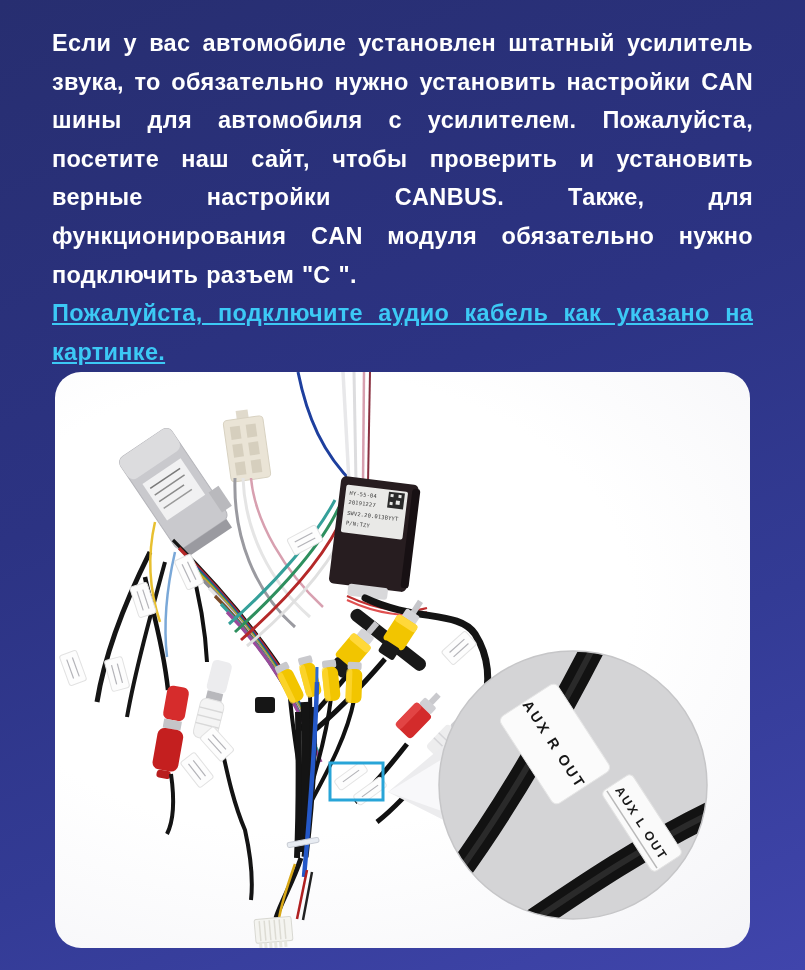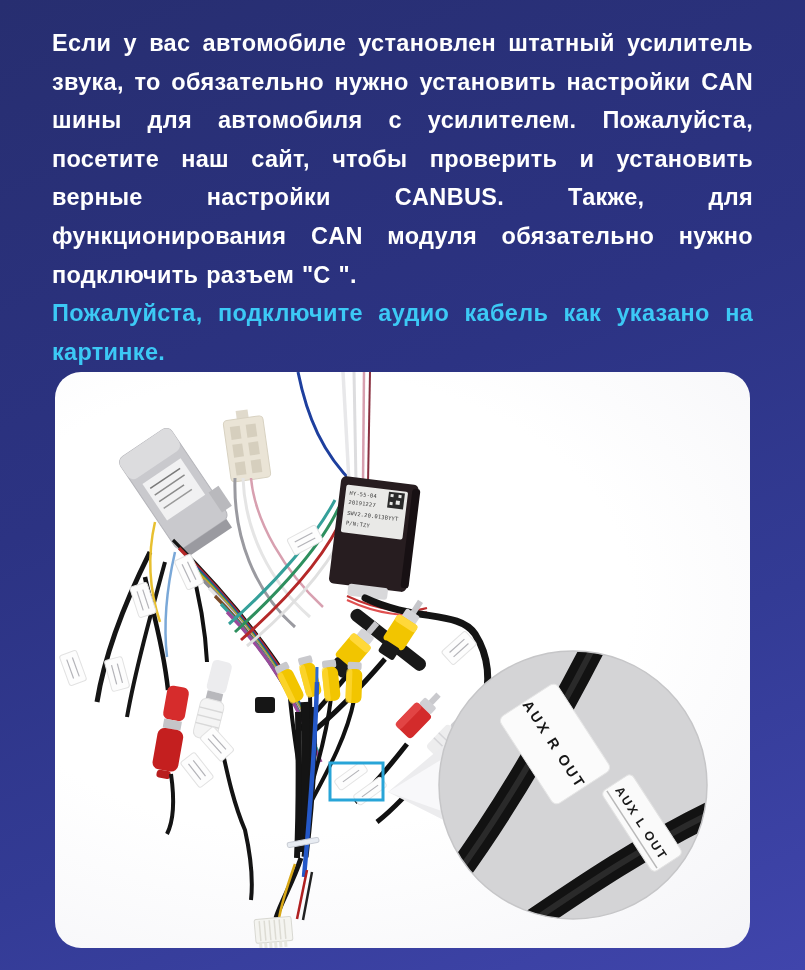--- a/index.html
+++ b/index.html
@@ -11,21 +11,21 @@
   .page{position:relative;width:805px;height:970px;}
   .text-block{
     position:absolute;left:52px;top:24px;width:701px;
     text-align:justify;
   }
   .text-block p{
     margin:0;font-size:23.5px;line-height:38.6px;font-weight:600;
     letter-spacing:.3px;word-spacing:1px;
   }
   .main-text{color:#ffffff;}
-  .hl-text{color:#3cc9f5;}
+  .hl-text{color:#3cc9f5;text-decoration:underline;}
   .photo-card{
     position:absolute;left:55px;top:372px;width:695px;height:576px;
     border-radius:26px;
     background:radial-gradient(120% 100% at 35% 40%,#ffffff 40%,#f5f5f8 78%,#eeeef2 100%);
     overflow:hidden;
   }
   .photo-card svg{position:absolute;left:0;top:0;}
   .mod-label-line{font-size:5.4px;fill:#3d3d3d;letter-spacing:.2px;font-family:"DejaVu Sans Mono",monospace;}
   .aux-text{font-size:14.5px;font-weight:bold;fill:#161616;letter-spacing:2.5px;font-family:"Liberation Sans",sans-serif;}
   .aux-text-sm{font-size:12.5px;font-weight:bold;fill:#1a1a1a;letter-spacing:2px;font-family:"Liberation Sans",sans-serif;}

